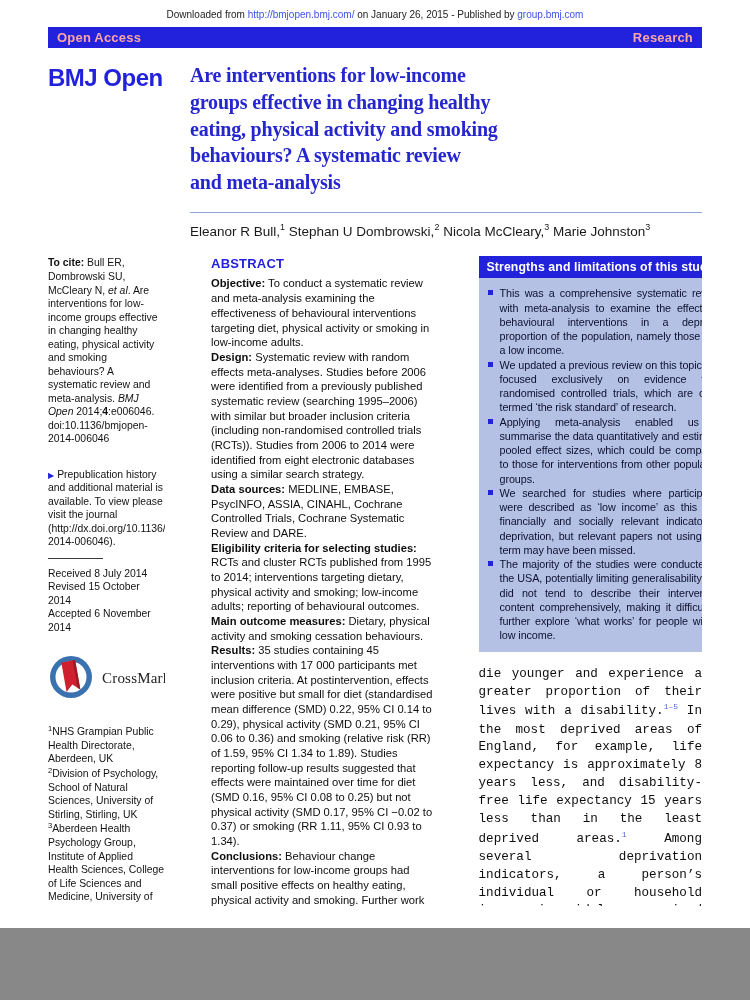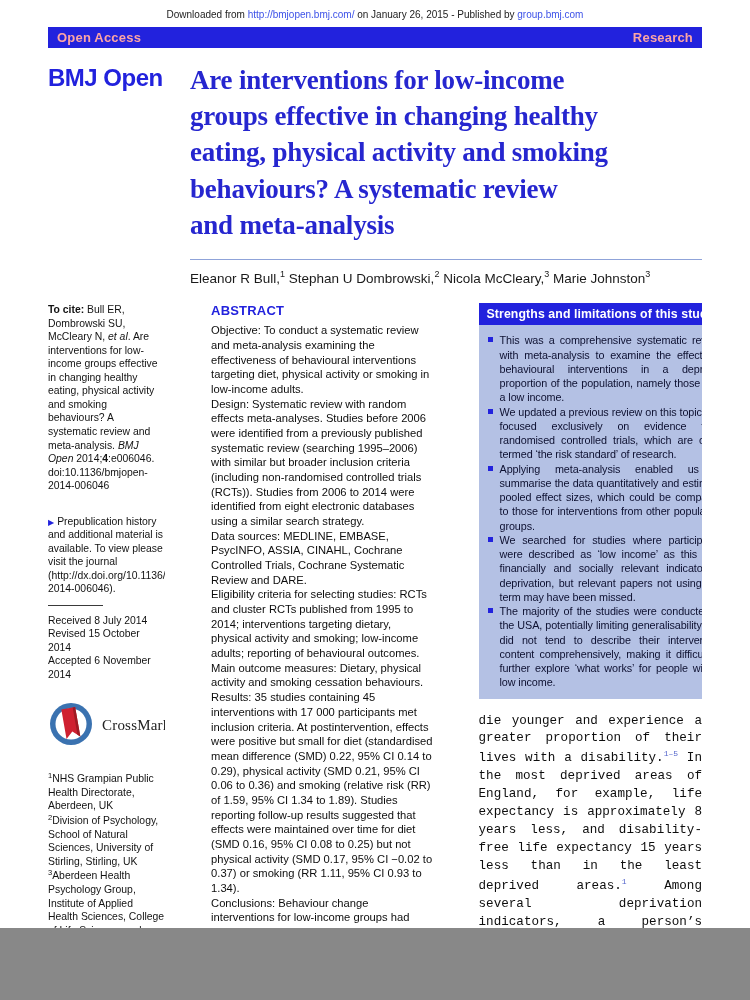--- a/index.html
+++ b/index.html
@@ -19,21 +19,21 @@
   .topbar{
     margin:7px 48px 0 48px;height:21px;background:var(--accent);color:#fca5a5;
     display:flex;justify-content:space-between;align-items:center;
     font-weight:bold;font-size:13px;padding:0 9px;letter-spacing:.2px;
   }
   
   .masthead{display:flex;padding:14px 48px 0 48px;}
   .journal-logo{width:142px;font-size:24px;font-weight:bold;color:var(--accent);letter-spacing:-0.5px;padding-top:2px;}
   .article-title{
     flex:1;font-family:"Liberation Serif",serif;font-weight:bold;color:var(--title-blue);
-    font-size:27px;line-height:1.34;letter-spacing:-0.2px;
+    font-size:20px;line-height:1.34;letter-spacing:-0.2px;
   }
   .authors-rule{margin:16px 48px 0 190px;border-top:1px solid #8fa3d9;}
   .authors{margin:9px 48px 0 190px;font-size:13.5px;color:#1a1a1a;}
   .authors sup{font-size:9px;}
   
   .columns{display:flex;padding:0 48px;margin-top:18px;height:650px;overflow:hidden;gap:36px;}
   .col{overflow:hidden;}
   .col-side{width:132px;margin-right:10px;font-size:10.4px;line-height:1.3;color:#121212;}
   .col-mid{width:252px;margin-right:8px;}
   .col-right{width:252px;}
@@ -45,21 +45,21 @@
   .side-divider.small{width:42px;}
   .dates div{margin:0;}
   .crossmark{margin-top:20px;display:flex;align-items:center;}
   .crossmark-text{font-family:"Liberation Serif",serif;font-size:15px;color:#222;margin-left:8px;letter-spacing:.2px;}
   .affiliations{margin-top:20px;}
   .affiliations sup, .sidebar-block sup{font-size:7.5px;}
   .corr-heading{color:var(--accent);font-weight:bold;}
   
   .section-heading{color:var(--accent);font-weight:bold;font-size:13px;margin-bottom:5px;letter-spacing:.2px;}
   .abstract p{font-size:11.2px;line-height:1.31;margin:0;color:#0d0d0d;}
-  .abstract b{font-weight:normal;}
+  .abstract b{font-weight:bold;}
   .mid-divider{border-top:1.5px solid #444;width:190px;margin:13px 0 30px 0;}
   .serif-body{
     font-family:Liberation Mono, monospace;font-size:12.6px;line-height:1.42;
     text-align:justify;color:#0d0d0d;
   }
   .serif-body sup{color:var(--ref-blue);font-size:8px;}
   .indent{text-indent:13px;}
   
   .strengths-box{width:252px;}
   .strengths-header{

